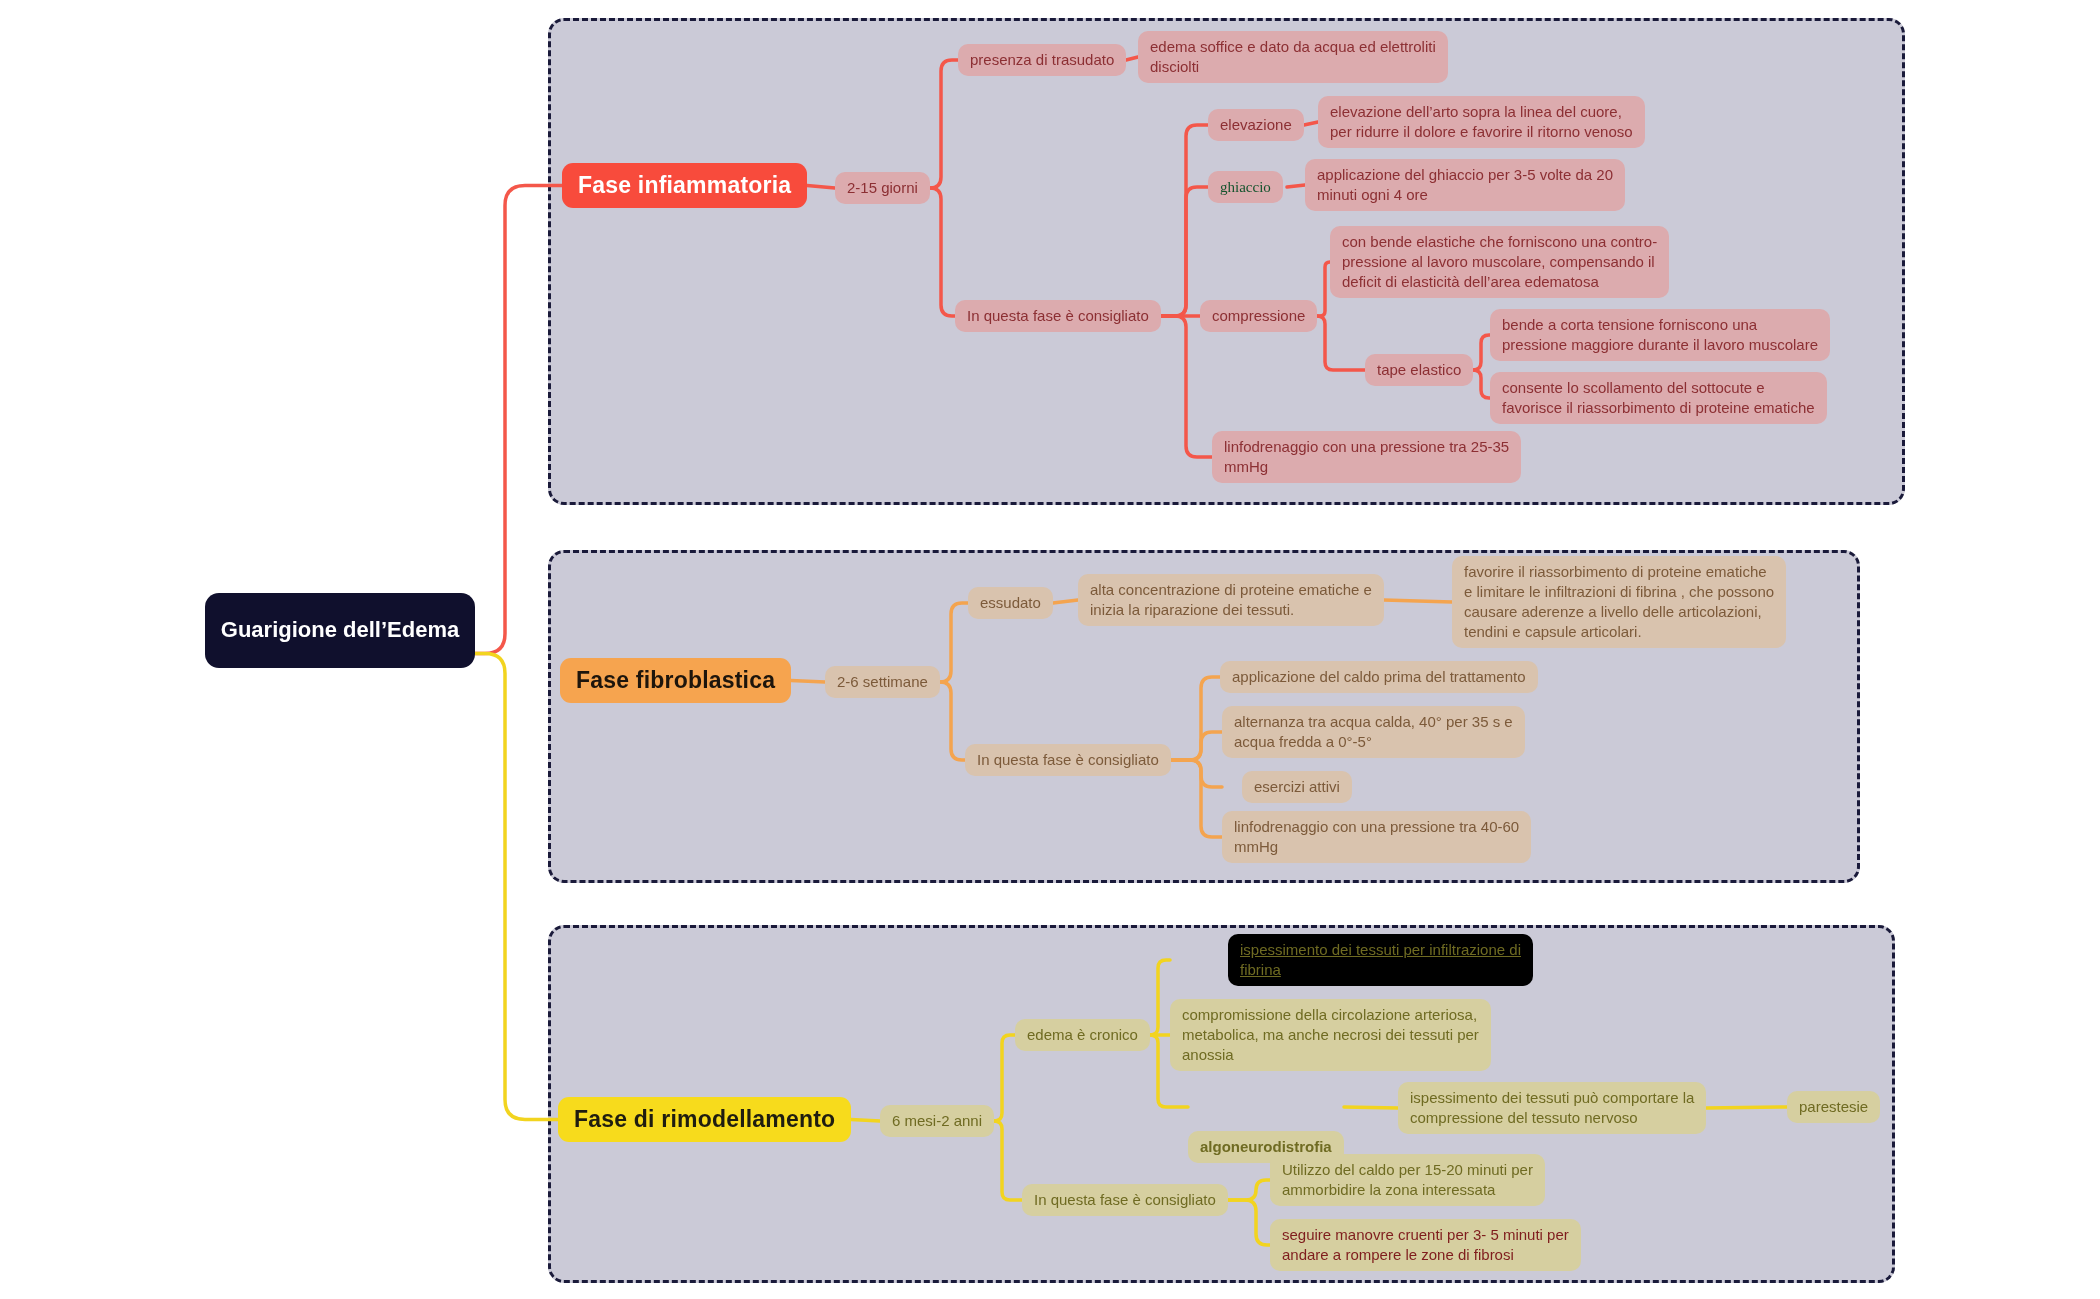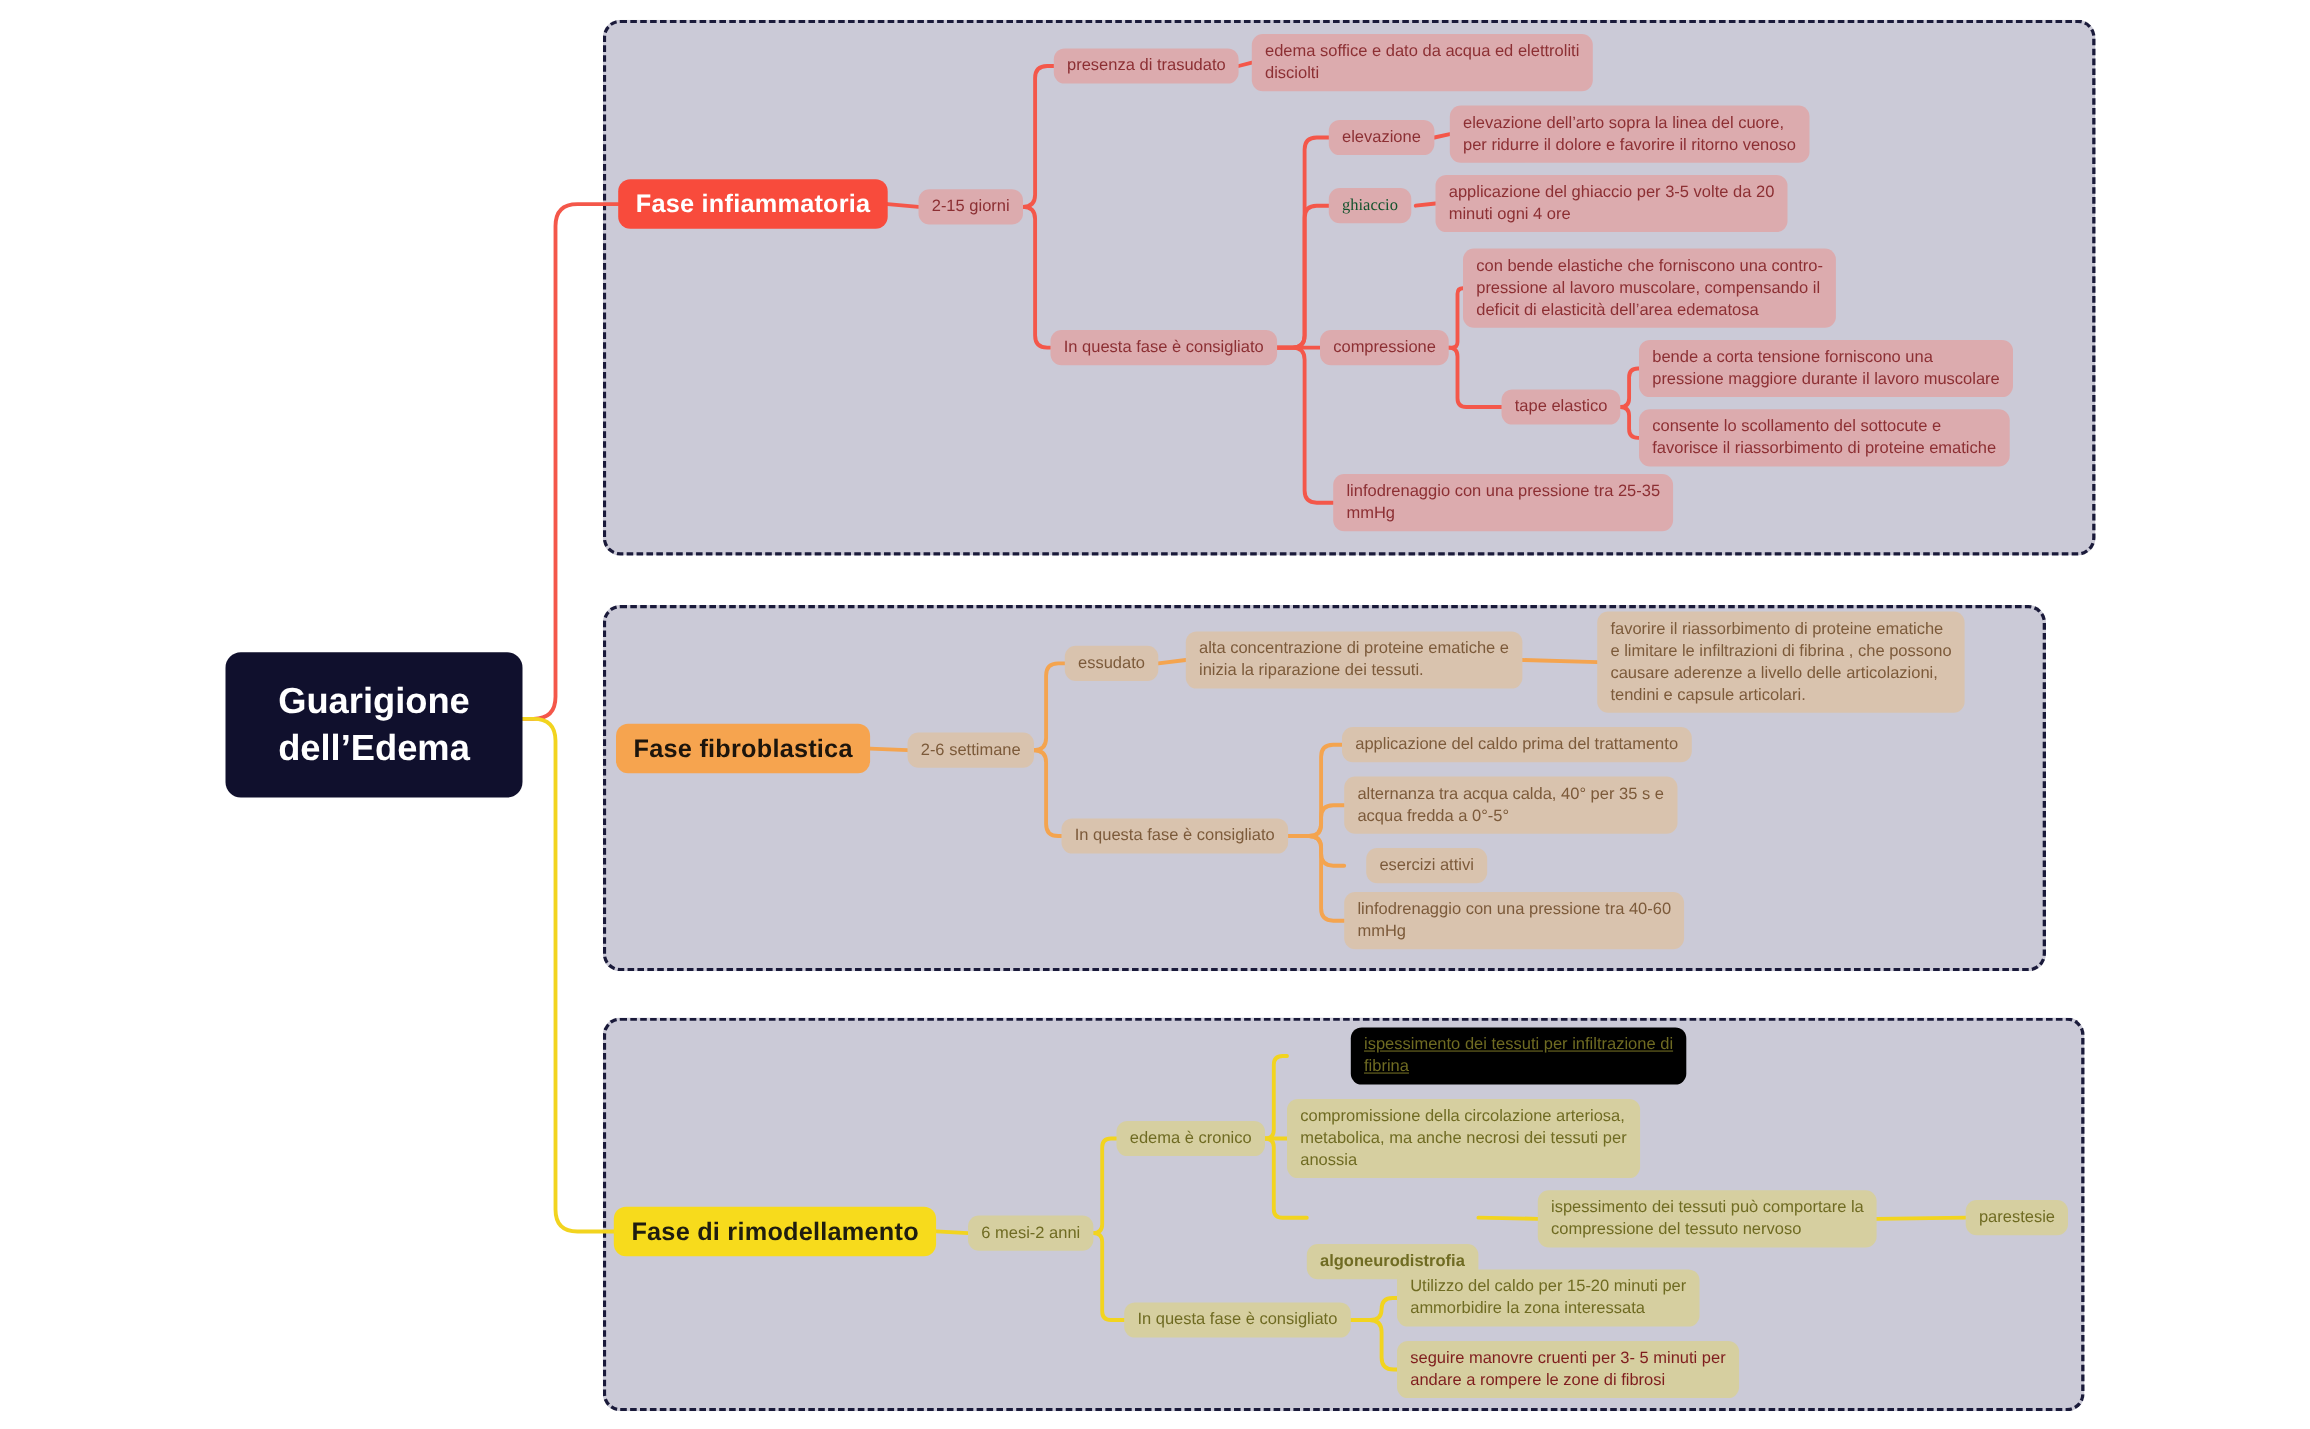--- a/index.html
+++ b/index.html
@@ -21,21 +21,21 @@
   }
   .child{
     font-size:15px;line-height:1.34;padding:6px 12px;border-radius:10px;
     width:max-content;
   }
   .label{
     font-size:23px;font-weight:700;padding:9px 16px;border-radius:11px;
     width:max-content;white-space:nowrap;letter-spacing:.2px;
   }
   .root-node{
-    width:270px;font-size:33px;font-weight:700;text-align:center;
+    width:270px;font-size:22px;font-weight:700;text-align:center;
     padding:23px 10px;border-radius:14px;line-height:1.3;
   }
   .bold{font-weight:700;margin-top:40px;}
 </style>
 </head>
 <body>
 
 <div class="canvas">
   <div id="sections">
       <div class="section" style="left: 548px; top: 18px; width: 1357px; height: 487px; background: rgb(203, 202, 215); border-color: rgb(26, 26, 58);"></div>

